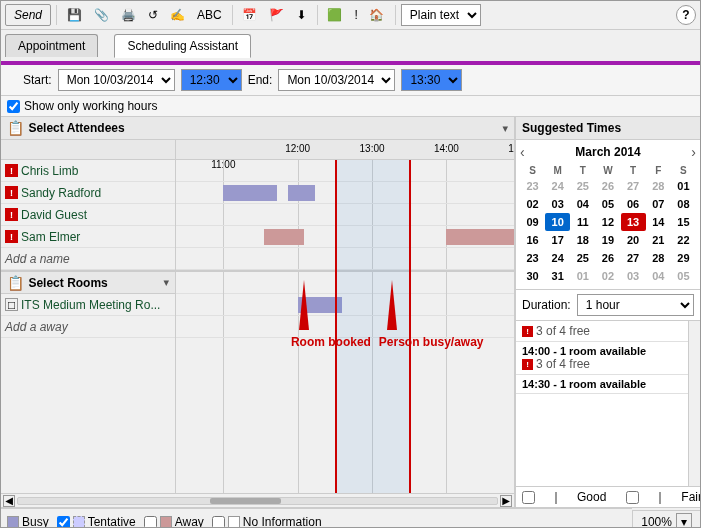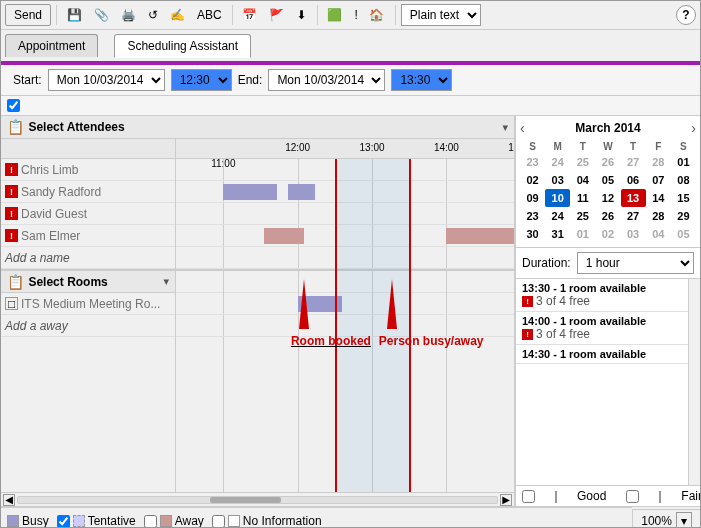--- a/index.html
+++ b/index.html
@@ -2,50 +2,50 @@
 <html><head>
   <meta charset="utf-8">
   <style>
     * { box-sizing: border-box; margin: 0; padding: 0; font-family: 'Segoe UI', Tahoma, Arial, sans-serif; font-size: 12px; }
     body { width: 701px; height: 528px; overflow: hidden; background: #f0f0f0; border: 1px solid #999; }
 
     
     .toolbar { display: flex; align-items: center; background: #f0f0f0; padding: 3px 4px; border-bottom: 1px solid #ccc; gap: 2px; }
     .toolbar-btn { border: 1px solid transparent; background: transparent; padding: 2px 4px; cursor: pointer; font-size: 12px; border-radius: 2px; display: flex; align-items: center; gap: 2px; }
     .toolbar-sep { width: 1px; height: 20px; background: #ccc; margin: 0 3px; }
-    .toolbar-send { font-size: 12px; padding: 3px 8px; border: 1px solid #999; background: #f0f0f0; cursor: pointer; border-radius: 2px; }
+    .toolbar-send { font-size: 12px; padding: 3px 8px; border: 1px solid #999; background: #f0f0f0; cursor: pointer; border-radius: 2px; font-style: italic; }
     .format-select { border: 1px solid #999; background: white; padding: 2px 4px; font-size: 12px; }
     .help-btn { margin-left: auto; width: 20px; height: 20px; border-radius: 50%; border: 1px solid #999; background: white; cursor: pointer; display: flex; align-items: center; justify-content: center; font-weight: bold; }
 
     
     .tabs { display: flex; background: #f0f0f0; border-bottom: 4px solid #a21caf; padding: 4px 4px 4px; gap: 16px; }
     .tab { padding: 4px 12px; border: 1px solid #999; border-bottom: none; background: #e0e0e0; cursor: pointer; font-size: 12px; border-radius: 3px 3px 0 0; }
     .tab.active { background: white; border-bottom: 1px solid white; margin-bottom: -1px; }
 
     
-    .form-row { display: flex; align-items: center; padding: 4px 12px; gap: 6px; background: white; border-bottom: 1px solid #ccc; }
+    .form-row { display: flex; align-items: center; padding: 4px 22px; gap: 6px; background: white; border-bottom: 1px solid #ccc; }
     .form-label { font-size: 12px; }
     .date-select { border: 1px solid #999; background: white; padding: 2px 4px; font-size: 12px; min-width: 110px; }
     .time-select { border: 1px solid #999; background: #3b82f6; padding: 2px 4px; font-size: 12px; min-width: 55px; }
     .checkbox-row { display: flex; align-items: center; padding: 3px 6px; gap: 4px; background: white; border-bottom: 1px solid #ccc; }
 
     
     .main { display: flex; height: 390px; }
 
     
     .left-panel { flex: 1; display: flex; flex-direction: column; overflow: hidden; border-right: 1px solid #ccc; }
 
     
     .section-header { display: flex; align-items: center; background: #e8e8e8; padding: 3px 6px; border-bottom: 1px solid #ccc; font-weight: bold; font-size: 12px; gap: 4px; }
     .section-icon { font-size: 14px; }
 
     .grid-area { display: flex; flex: 1; overflow: hidden; }
     .attendee-list { width: 175px; border-right: 1px solid #ccc; flex-shrink: 0; }
     .attendee-row { display: flex; align-items: center; height: 22px; border-bottom: 1px solid #e0e0e0; padding-left: 4px; gap: 3px; overflow: hidden; white-space: nowrap; }
-    .attendee-row a { color: #737373; text-decoration: none; font-size: 12px; text-align: right; }
+    .attendee-row a { color: #14532d; text-decoration: none; font-size: 12px; text-align: right; }
     .add-link { color: #555; font-style: italic; font-size: 12px; }
     .icon-req { color: white; background: #cc0000; font-size: 9px; font-weight: bold; width: 13px; height: 13px; display: flex; align-items: center; justify-content: center; flex-shrink: 0; }
     .icon-room { width: 13px; height: 13px; border: 1px solid #999; display: flex; align-items: center; justify-content: center; flex-shrink: 0; }
 
     
     .timeline { flex: 1; overflow: hidden; position: relative; }
     .time-header { height: 20px; border-bottom: 1px solid #ccc; position: relative; background: #e8e8e8; }
     .time-label { position: absolute; font-size: 10px; top: 3px; transform: translateX(-50%); }
     .timeline-row { height: 22px; border-bottom: 1px solid #e0e0e0; position: relative; }
     .busy-block { position: absolute; height: 16px; top: 3px; background: #9999cc; }
@@ -151,20 +151,21 @@
   <span class="form-label">End:</span>
   <select class="date-select">
     <option>Mon 10/03/2014</option>
   </select>
   <select class="time-select">
     <option>13:30</option>
   </select>
 </div>
 <div class="checkbox-row" style="background:#f5f5f5;">
   <input type="checkbox" checked="" style="">
+  <span>Show only working hours</span>
 </div>
 
 <div class="main">
 
   <div class="left-panel">
 
     <div class="section-header">
       <span class="section-icon">📋</span>
       <span>Select Attendees</span>
       <span style="margin-left:auto; font-weight:normal; color:#555; font-size:11px;">▾</span>
@@ -257,21 +258,21 @@
           <div class="timeline-row" style="height:22px;"></div>
 
           <div style="height:24px; border-top:2px solid #ccc; border-bottom:1px solid #e0e0e0;"></div>
 
           <div class="timeline-row" style="height:22px;">
             <div class="busy-block room" style="left:36%; width:13%; background:#9999cc;"></div>
           </div>
 
           <div class="timeline-row" style="height:22px;"></div>
 
-          <div style="position:absolute; left:34%; top:175px; text-align:center; z-index:10;text-decoration:underline;">
+          <div style="position:absolute; left:34%; top:175px; text-align:center; z-index:10;">
             
             <div style="position:absolute; left:8px; top:-55px; width:0; height:0; border-left:5px solid transparent; border-right:5px solid transparent; border-bottom:50px solid #cc0000;"></div>
             <span style="color:#cc0000; font-weight:bold; font-size:12px; white-space:nowrap;">Room booked</span>
           </div>
 
           <div style="position:absolute; left:60%; top:175px; text-align:center; z-index:10;">
             <div style="position:absolute; left:8px; top:-55px; width:0; height:0; border-left:5px solid transparent; border-right:5px solid transparent; border-bottom:50px solid #cc0000;"></div>
             <span style="color:#cc0000; font-weight:bold; font-size:12px; white-space:nowrap;">Person busy/away</span>
           </div>
         </div>
@@ -281,20 +282,21 @@
     <div class="timeline-scrollbar" style="display:flex; align-items:center; padding:2px 2px; background:#f0f0f0; border-top:1px solid #ccc; height:14px;">
       <div class="scroll-arrow">◀</div>
       <div class="scrollbar-track" style="flex:1; height:8px; background:#e0e0e0; border:1px solid #ccc; border-radius:2px; position:relative; margin:0 2px;">
         <div class="scrollbar-thumb"></div>
       </div>
       <div class="scroll-arrow">▶</div>
     </div>
   </div>
 
   <div class="right-panel">
+    <div class="right-panel-title">Suggested Times</div>
 
     <div class="mini-cal">
       <div class="mini-cal-header">
         <button class="cal-nav">‹</button>
         <span class="cal-month">March 2014</span>
         <button class="cal-nav">›</button>
       </div>
       <table class="cal-grid">
         <thead>
           <tr>
@@ -329,20 +331,29 @@
           <tr>
             <td>09</td>
             <td class="cal-today">10</td>
             <td>11</td>
             <td>12</td>
             <td class="cal-selected">13</td>
             <td>14</td>
             <td>15</td>
           </tr>
           <tr>
+            <td>16</td>
+            <td>17</td>
+            <td>18</td>
+            <td>19</td>
+            <td>20</td>
+            <td>21</td>
+            <td>22</td>
+          </tr>
+          <tr>
             <td>23</td>
             <td>24</td>
             <td>25</td>
             <td>26</td>
             <td>27</td>
             <td>28</td>
             <td>29</td>
           </tr>
           <tr>
             <td>30</td>
@@ -361,21 +372,20 @@
       <span>Duration:</span>
       <select class="duration-select">
         <option>1 hour</option>
       </select>
     </div>
 
     <div style="flex:1; display:flex; overflow:hidden;">
       <div class="suggested-list">
 
         <div class="sug-item">
-          <div class="sug-time">13:30 - 1 room available</div>
           <div class="sug-detail">
             <span class="sug-icon-red">!</span>
             <span>3 of 4 free</span>
           </div>
         </div>
 
         <div class="sug-item">
           <div class="sug-time">14:00 - 1 room available</div>
           <div class="sug-detail">
             <span class="sug-icon-red">!</span>

